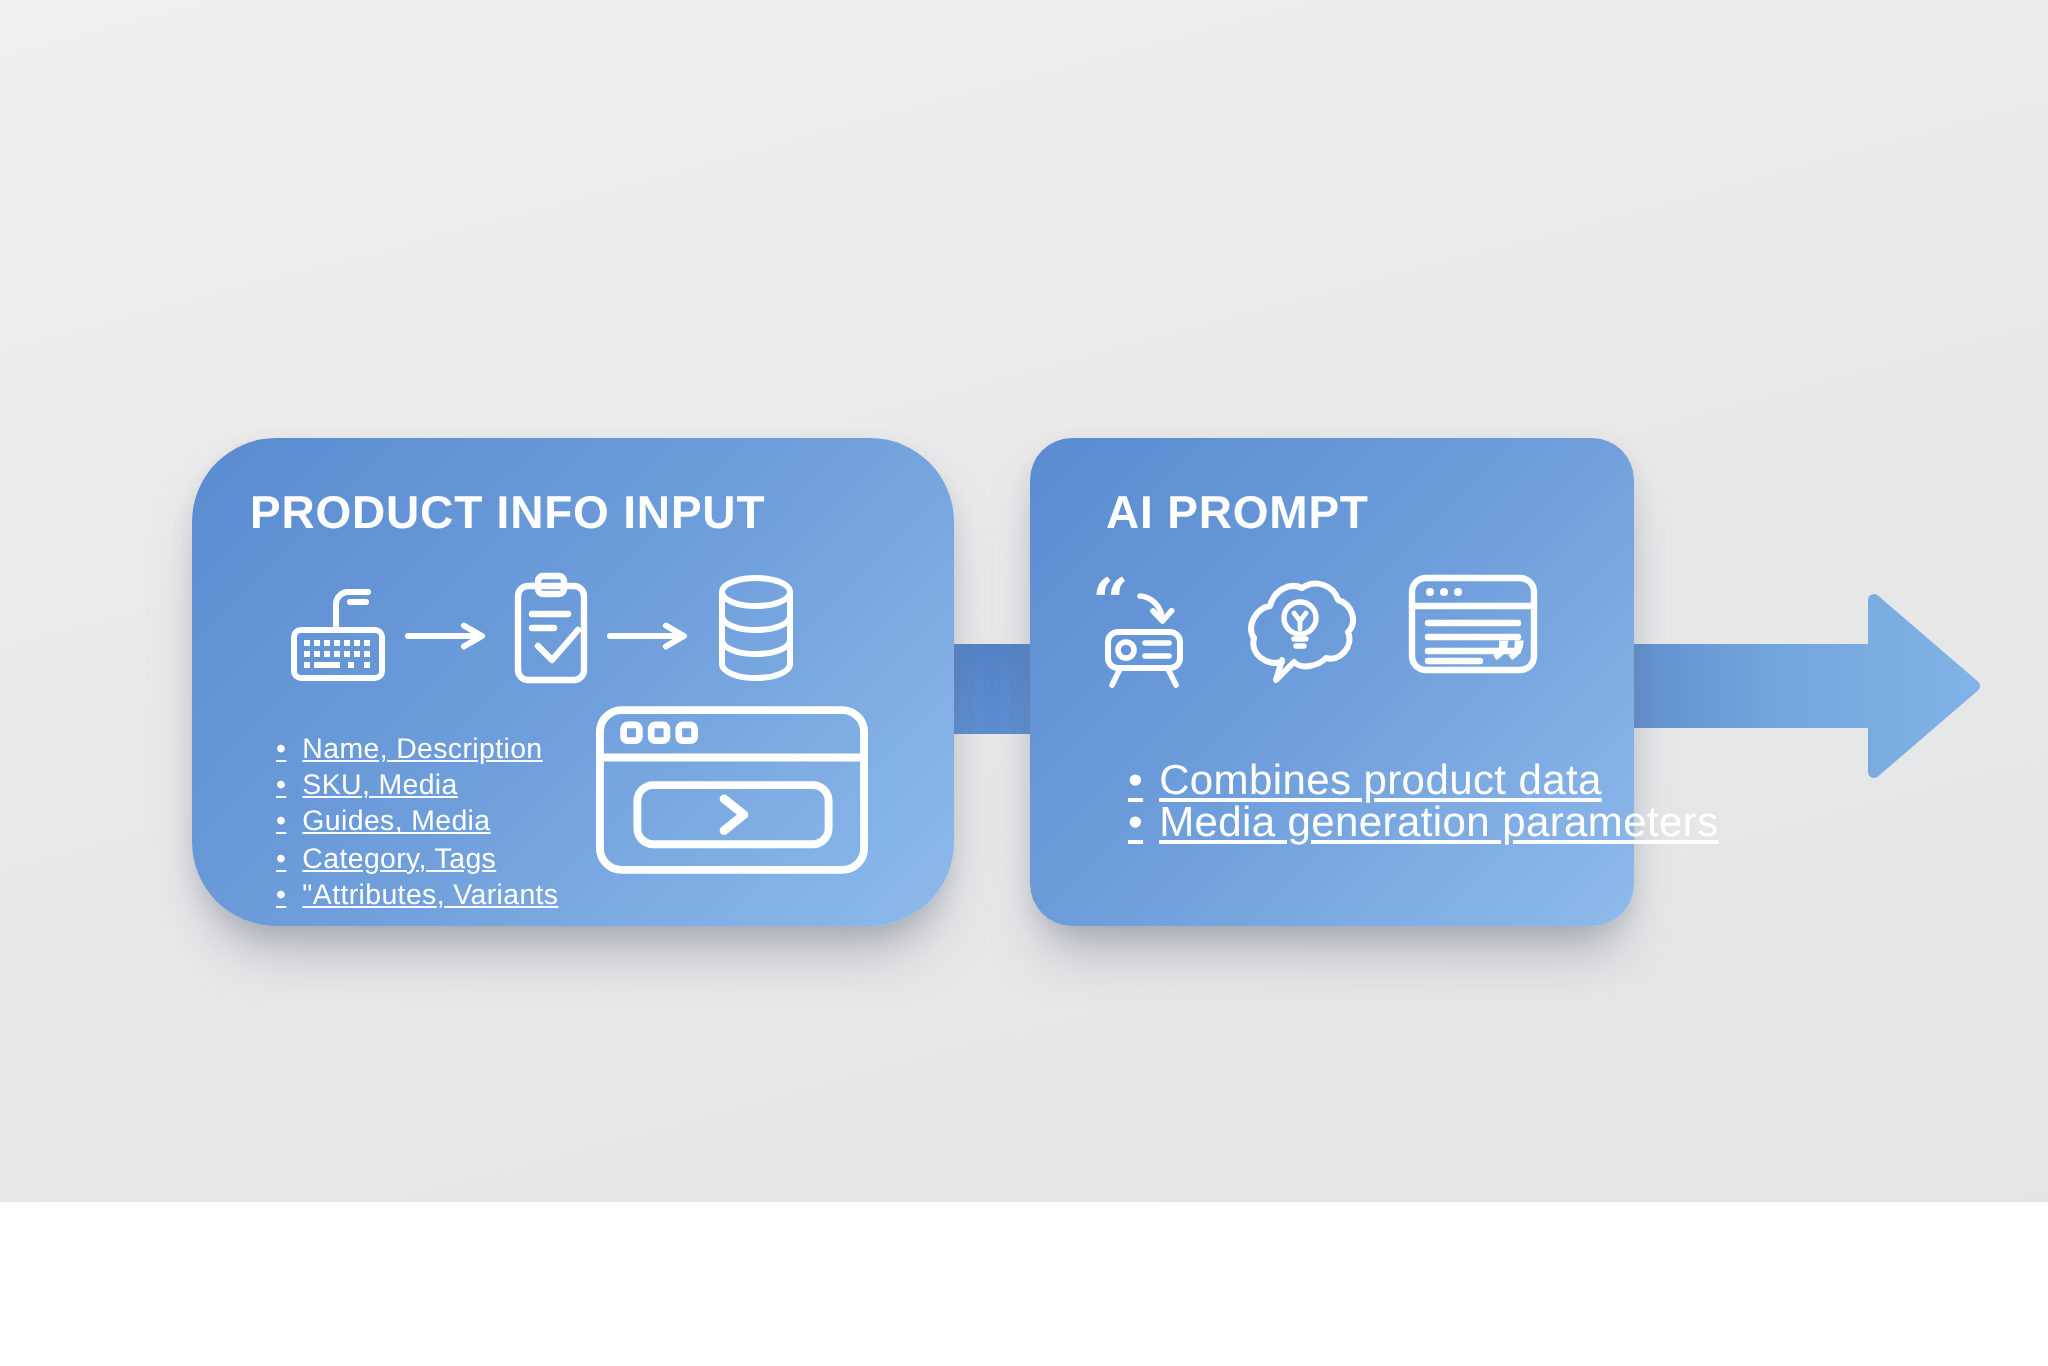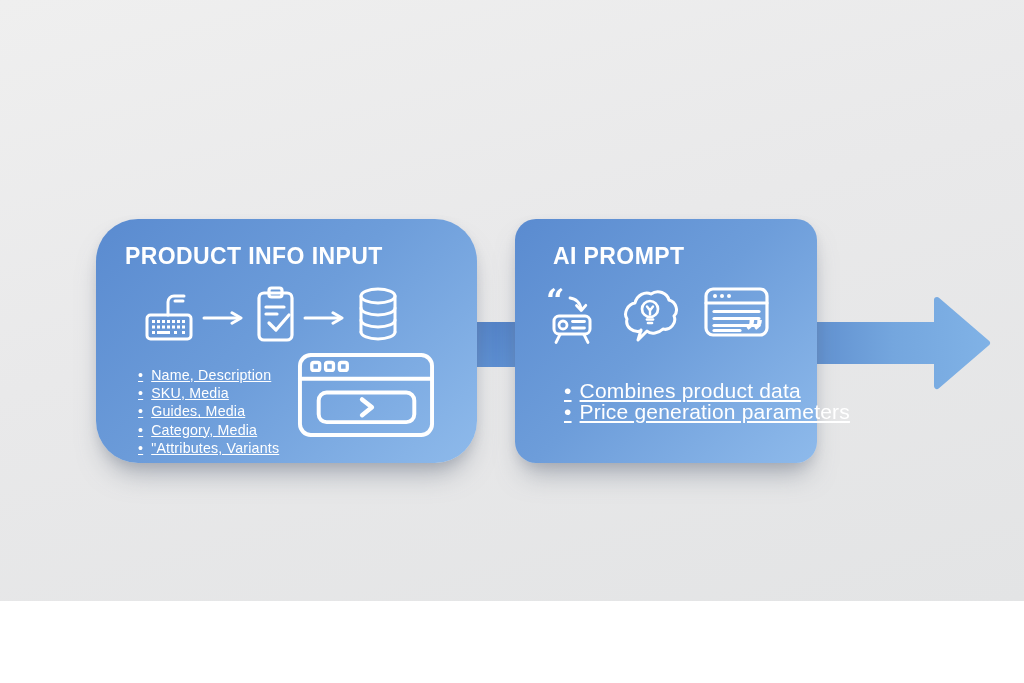--- a/index.html
+++ b/index.html
@@ -125,21 +125,21 @@
           <path d="M4 34 a17 7 0 0 0 34 0"></path>
           <path d="M4 46 a17 7 0 0 0 34 0"></path>
         </g>
       </svg>
     </div>
 
     <ul class="bullets">
       <li>Name, Description</li>
       <li>SKU, Media</li>
       <li>Guides, Media</li>
-      <li>Category, Media</li>
+      <li>Category, Tags</li>
       <li>"Attributes, Variants</li>
     </ul>
 
     <svg class="browser-panel" viewBox="0 0 140 87">
       <g fill="none" stroke="#fff" stroke-width="4" stroke-linecap="round" stroke-linejoin="round">
         <rect x="3" y="3" width="134" height="81" rx="11"></rect>
         <path d="M3 27 H137"></path>
         <rect x="15" y="10.5" width="8" height="8" rx="2" stroke-width="3.4"></rect>
         <rect x="29" y="10.5" width="8" height="8" rx="2" stroke-width="3.4"></rect>
         <rect x="43" y="10.5" width="8" height="8" rx="2" stroke-width="3.4"></rect>
@@ -191,21 +191,21 @@
           <circle cx="12" cy="11" r="2"></circle>
             <circle cx="19" cy="11" r="2"></circle>
             <circle cx="26" cy="11" r="2"></circle>
         </g>
         <text x="42" y="60" font-family="DejaVu Serif, serif" font-weight="bold" font-size="34" fill="#fff">”</text>
       </svg>
     </div>
 
     <ul class="bullets">
       <li>Combines product data</li>
-      <li>Price generation parameters</li>
+      <li>Media generation parameters</li>
     </ul>
   </div>
 
   <svg class="sparkle" viewBox="0 0 42 40">
     <path d="M21 1 C23 11 29 17 40 19.5 C29 22 23 28 21 39 C19 28 12.5 22 2 19.5 C12.5 17 19 11 21 1 Z" fill="#fafafa" opacity="0.85"></path>
   </svg>
 
 </div>
 
 </body></html>

